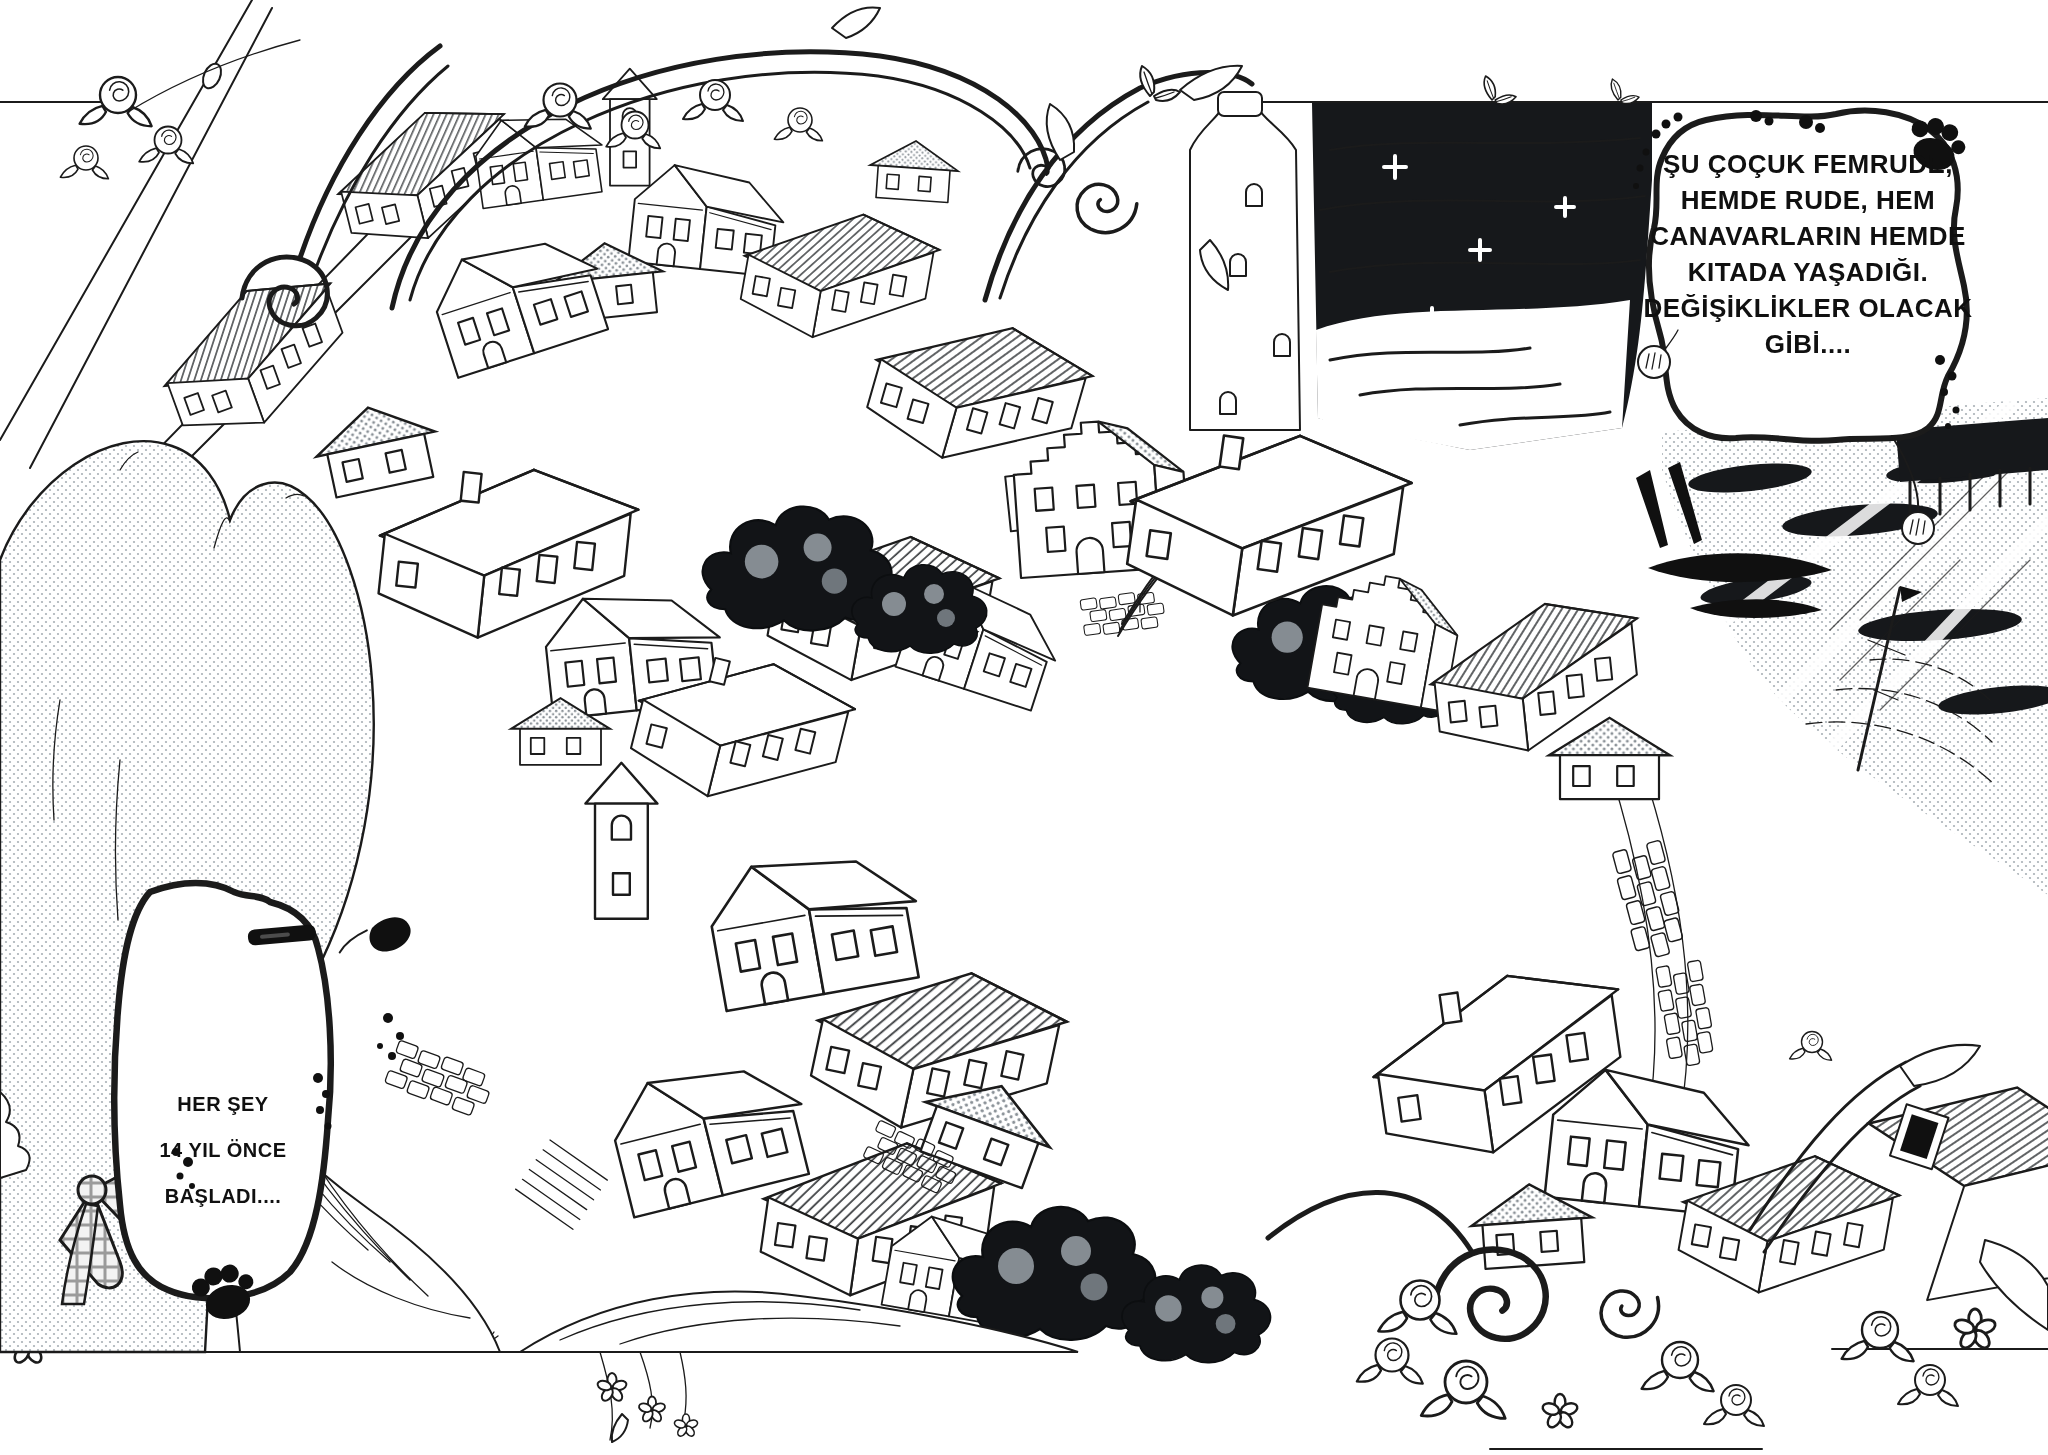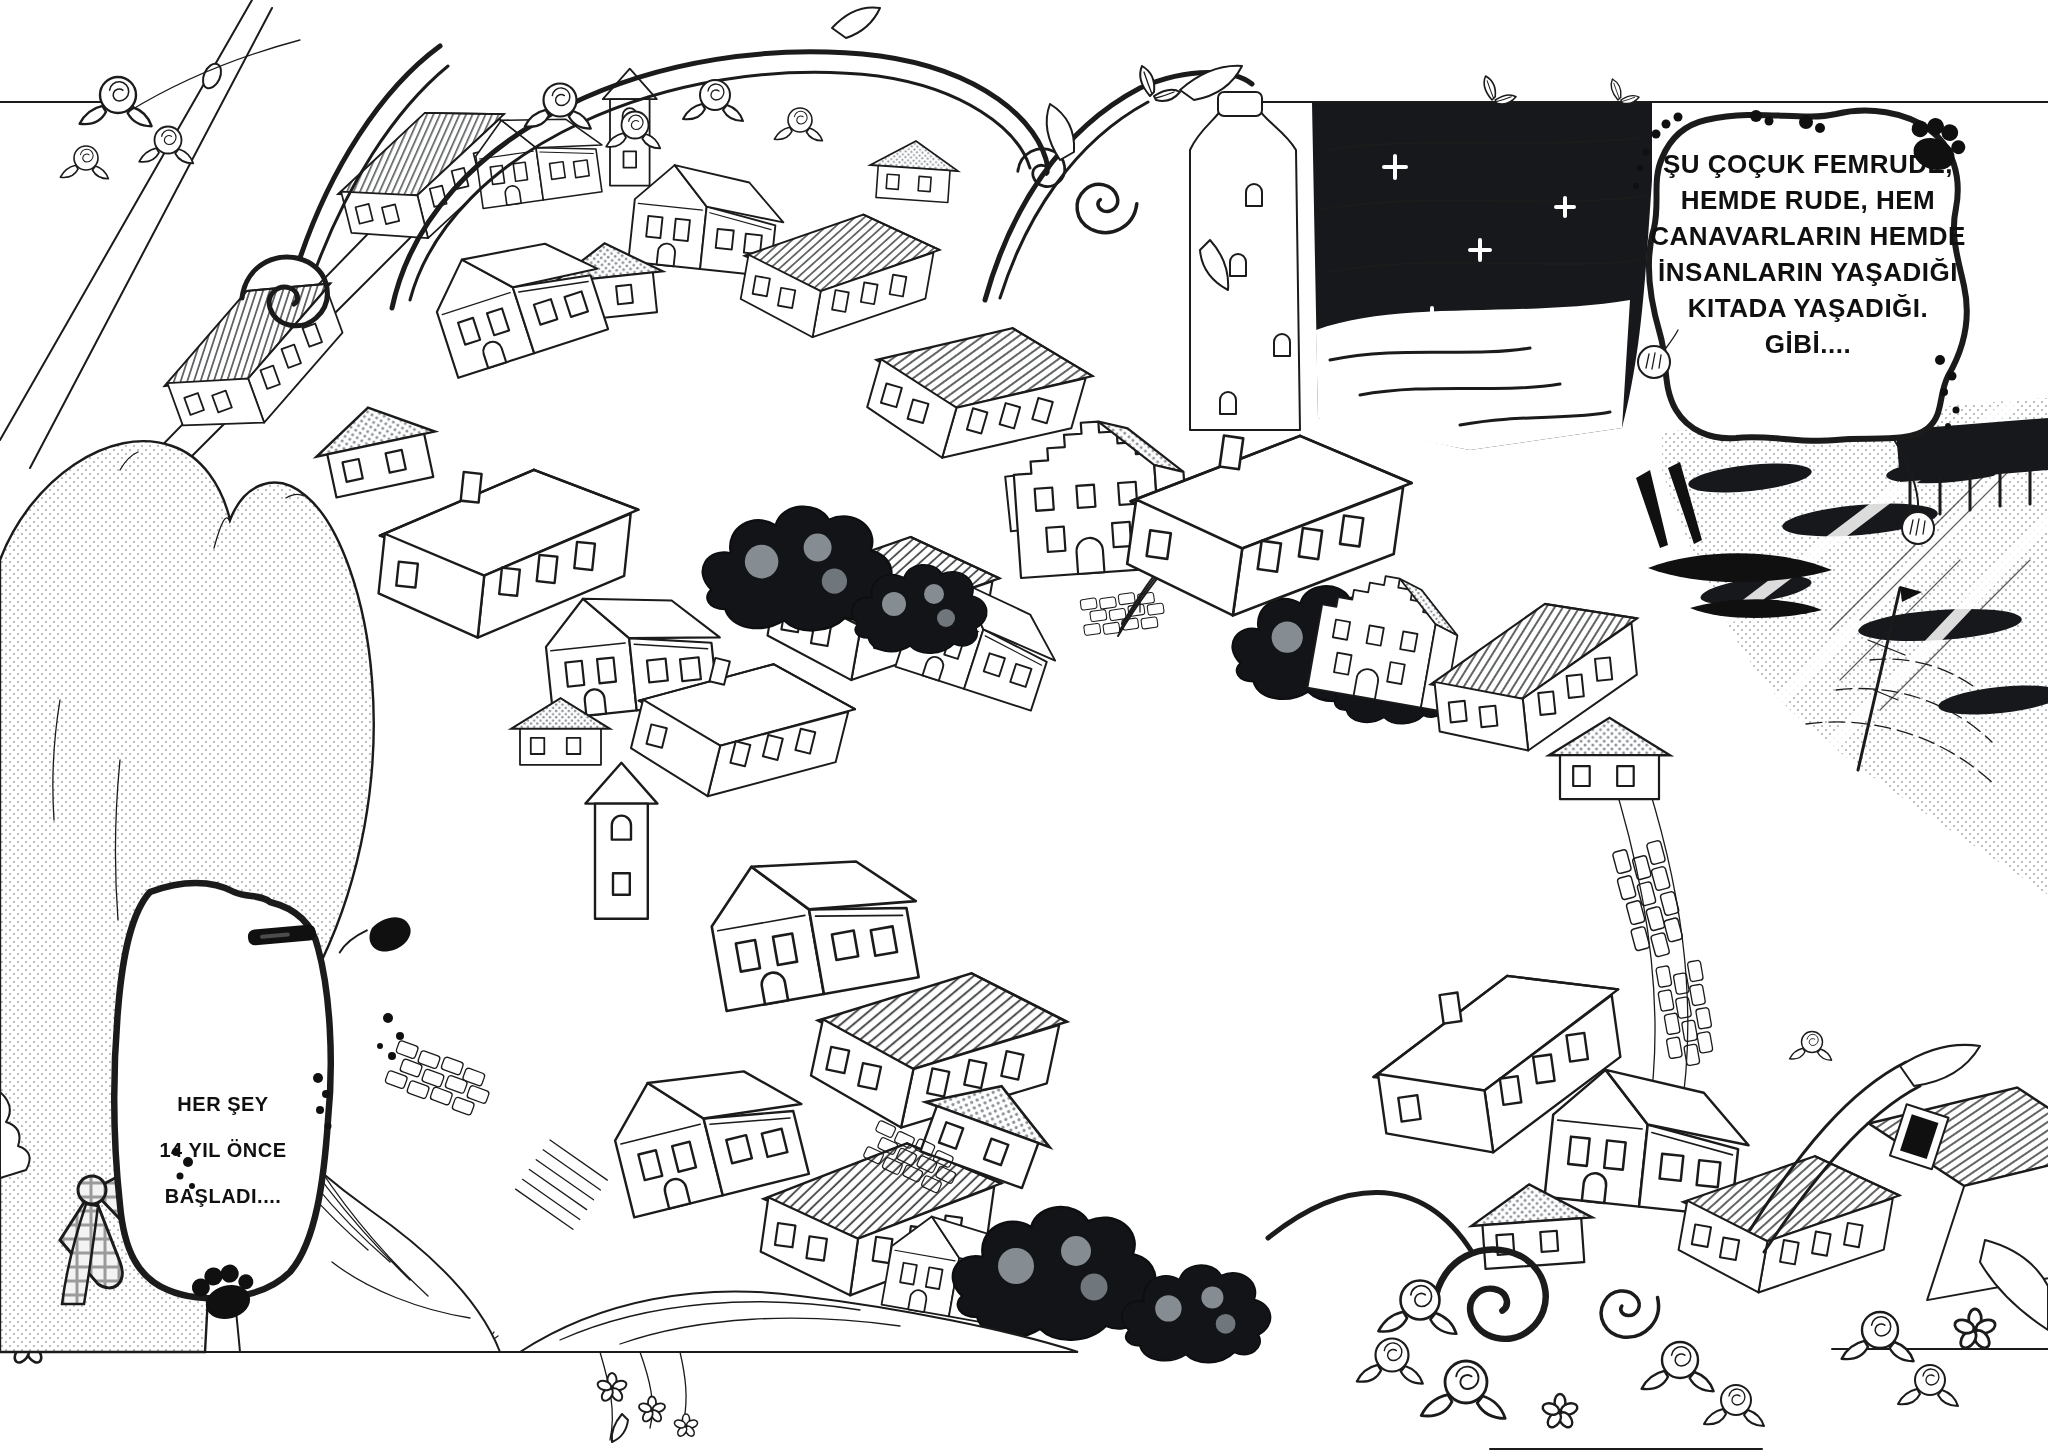--- a/index.html
+++ b/index.html
@@ -437,22 +437,22 @@
     <use href="#charm" transform="translate(1654,362)"></use>
     <path class="ln" stroke-width="2.5" d="M1892,436 C1908,462 1920,488 1918,512"></path>
     <use href="#charm" transform="translate(1918,528)"></use>
   </g>
 </svg>
 
 <div class="txt bubble-text">
   <span>ŞU ÇOÇUK FEMRUDE,</span>
   <span>HEMDE RUDE, HEM</span>
   <span>CANAVARLARIN HEMDE</span>
-  <span>İNSANLARIN YAŞADIĞI</span>
   <span>KITADA YAŞADIĞI.</span>
+  <span>DEĞİŞİKLİKLER OLACAK</span>
   <span>GİBİ....</span>
 </div>
 
 <div class="txt caption-text">
   <span>HER ŞEY</span>
   <span>14 YIL ÖNCE</span>
   <span>BAŞLADI....</span>
 </div>
 
 </div>

